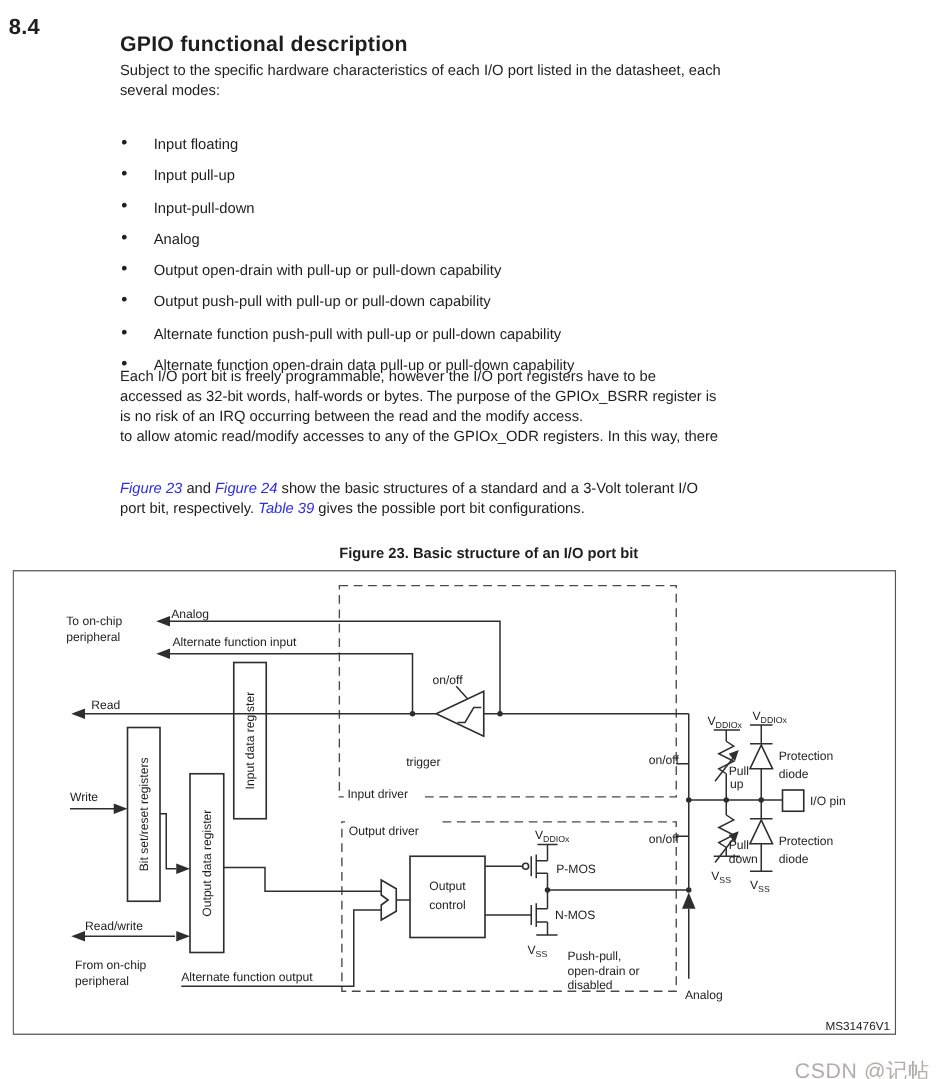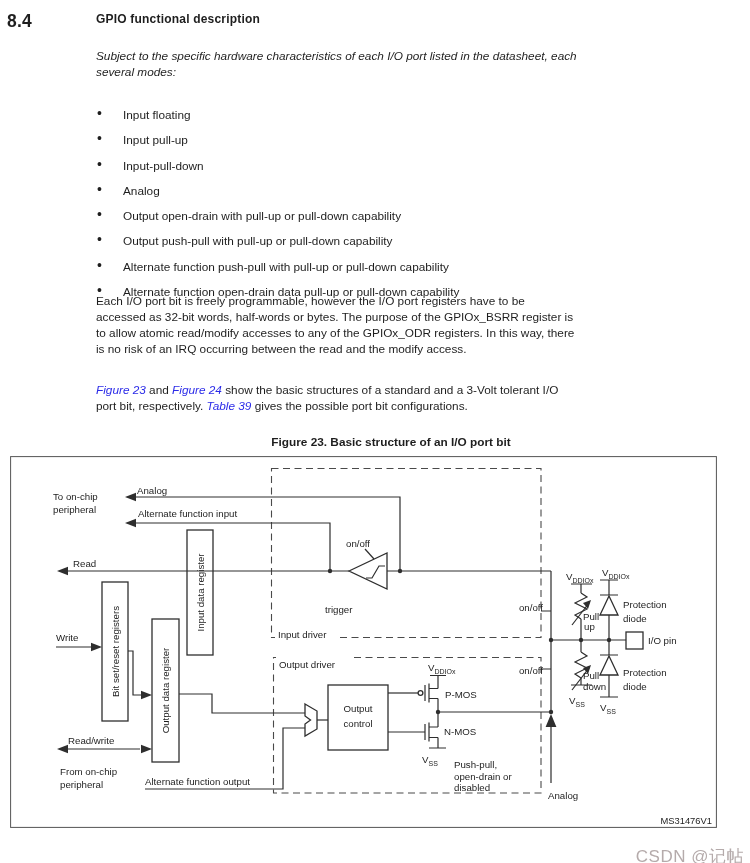--- a/index.html
+++ b/index.html
@@ -1,22 +1,22 @@
 <!DOCTYPE html>
 <html><head>
 <meta charset="utf-8">
 <style>
   html,body{margin:0;padding:0;}
   body{width:750px;height:863px;background:#ffffff;position:relative;overflow:hidden;
        font-family:"Liberation Sans",sans-serif;color:#1e1e1e;}
   .abs{position:absolute;}
   .secnum{left:7px;top:11px;font-size:17.5px;font-weight:bold;letter-spacing:0.2px;}
-  .sectitle{left:96px;top:12px;font-size:12px;font-weight:bold;letter-spacing:0.2px;}
+  .sectitle{left:96px;top:26px;font-size:17px;font-weight:bold;letter-spacing:0.2px;}
   .para{left:96px;width:640px;font-size:11.8px;line-height:16px;white-space:nowrap;}
-  .p1{top:48px;font-style:italic;} .p2{top:293px;} .p3{top:382px;}
+  .p1{top:48px;} .p2{top:293px;} .p3{top:382px;}
   .bullets{left:97px;top:106px;width:620px;list-style:none;margin:0;padding:0;font-size:11.8px;}
   .bullets li{position:relative;height:23.3px;line-height:14px;padding:2px 0 0 26px;white-space:nowrap;}
   .bullets li::before{content:"\2022";position:absolute;left:0;top:0;font-size:14px;}
   .link{color:#2b2be8;font-style:italic;text-decoration:none;cursor:pointer;}
   .caption{top:435px;left:16px;width:750px;text-align:center;font-size:11.8px;font-weight:bold;}
   .figwrap{left:10px;top:456px;width:707px;height:372px;}
   svg text{font-family:"Liberation Sans",sans-serif;font-size:9.7px;fill:#1d1d1d;}
   svg .sub{font-size:7px;}
   svg .code{font-size:9.4px;}
   .ln{stroke:#2e2e2e;stroke-width:1.2;fill:none;}
@@ -45,22 +45,22 @@
   <li>Analog</li>
   <li>Output open-drain with pull-up or pull-down capability</li>
   <li>Output push-pull with pull-up or pull-down capability</li>
   <li>Alternate function push-pull with pull-up or pull-down capability</li>
   <li>Alternate function open-drain data pull-up or pull-down capability</li>
 </ul>
 
 <div class="abs para p2">
   <div>Each I/O port bit is freely programmable, however the I/O port registers have to be</div>
   <div>accessed as 32-bit words, half-words or bytes. The purpose of the GPIOx_BSRR register is</div>
+  <div>is no risk of an IRQ occurring between the read and the modify access.</div>
   <div>to allow atomic read/modify accesses to any of the GPIOx_ODR registers. In this way, there</div>
-  <div>is no risk of an IRQ occurring between the read and the modify access.</div>
 </div>
 
 <div class="abs para p3">
   <div><span class="link">Figure 23</span><span> and </span><span class="link">Figure 24</span><span> show the basic structures of a standard and a 3-Volt tolerant I/O</span></div>
   <div><span>port bit, respectively. </span><span class="link">Table 39</span><span> gives the possible port bit configurations.</span></div>
 </div>
 
 <div class="abs caption">Figure 23. Basic structure of an I/O port bit</div>
 
 <div class="abs figwrap">

